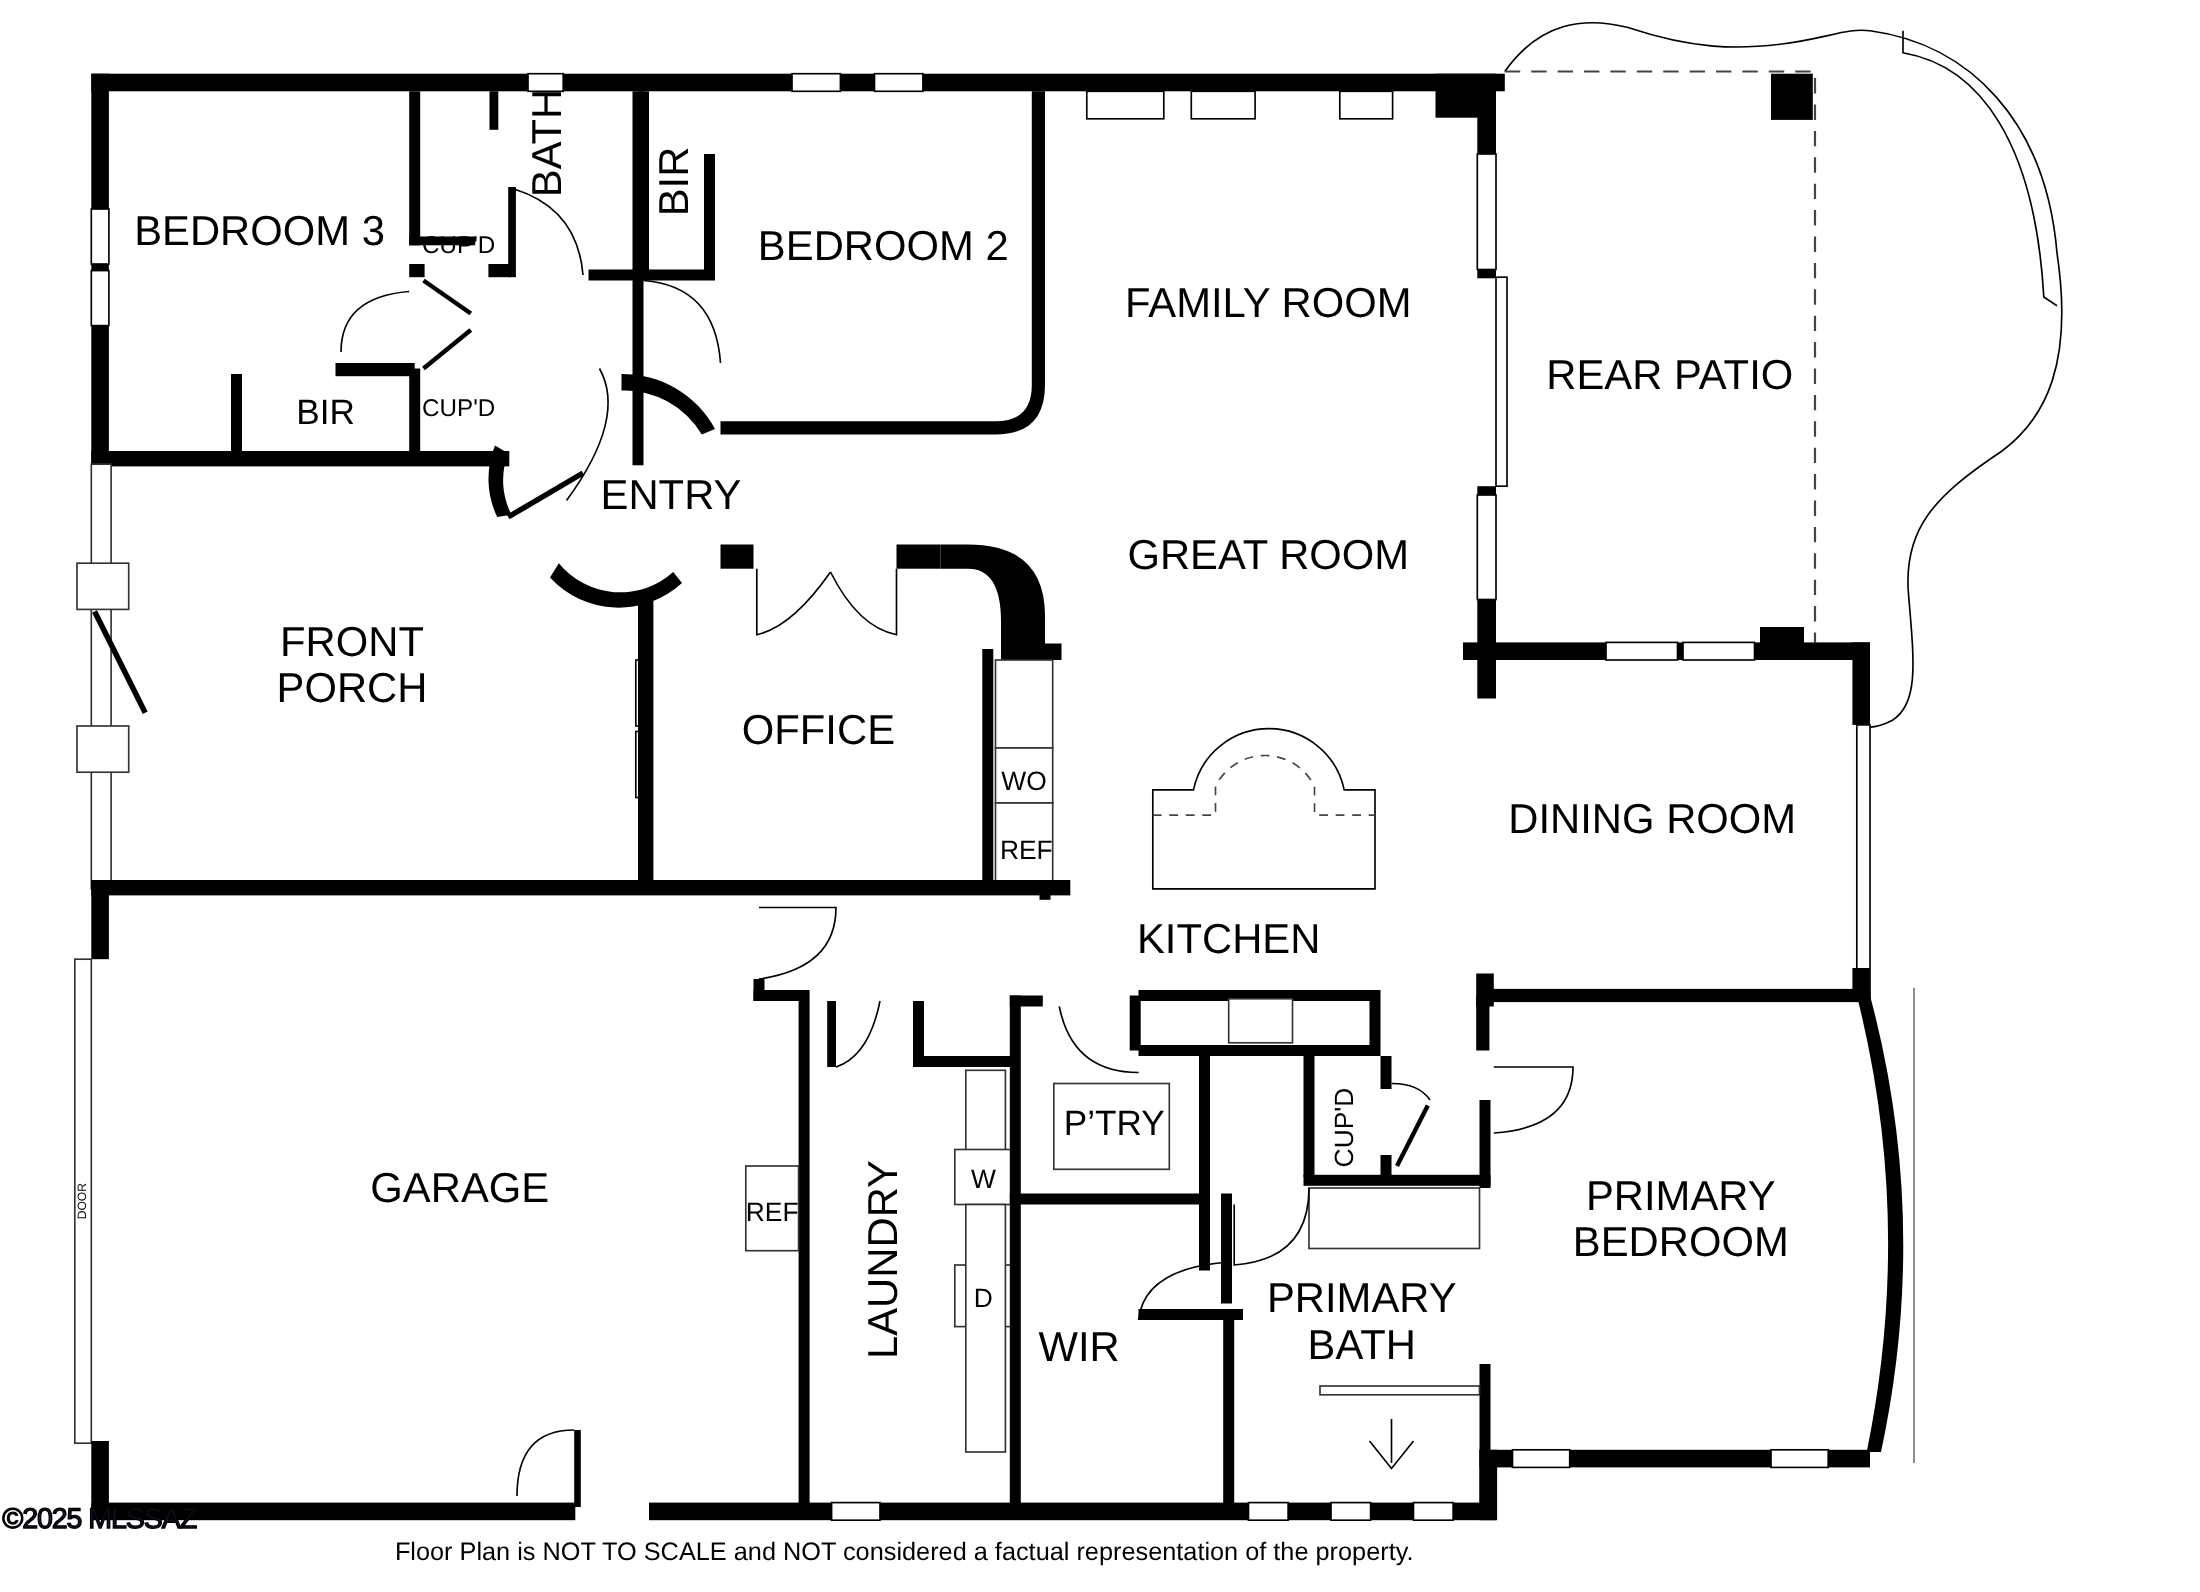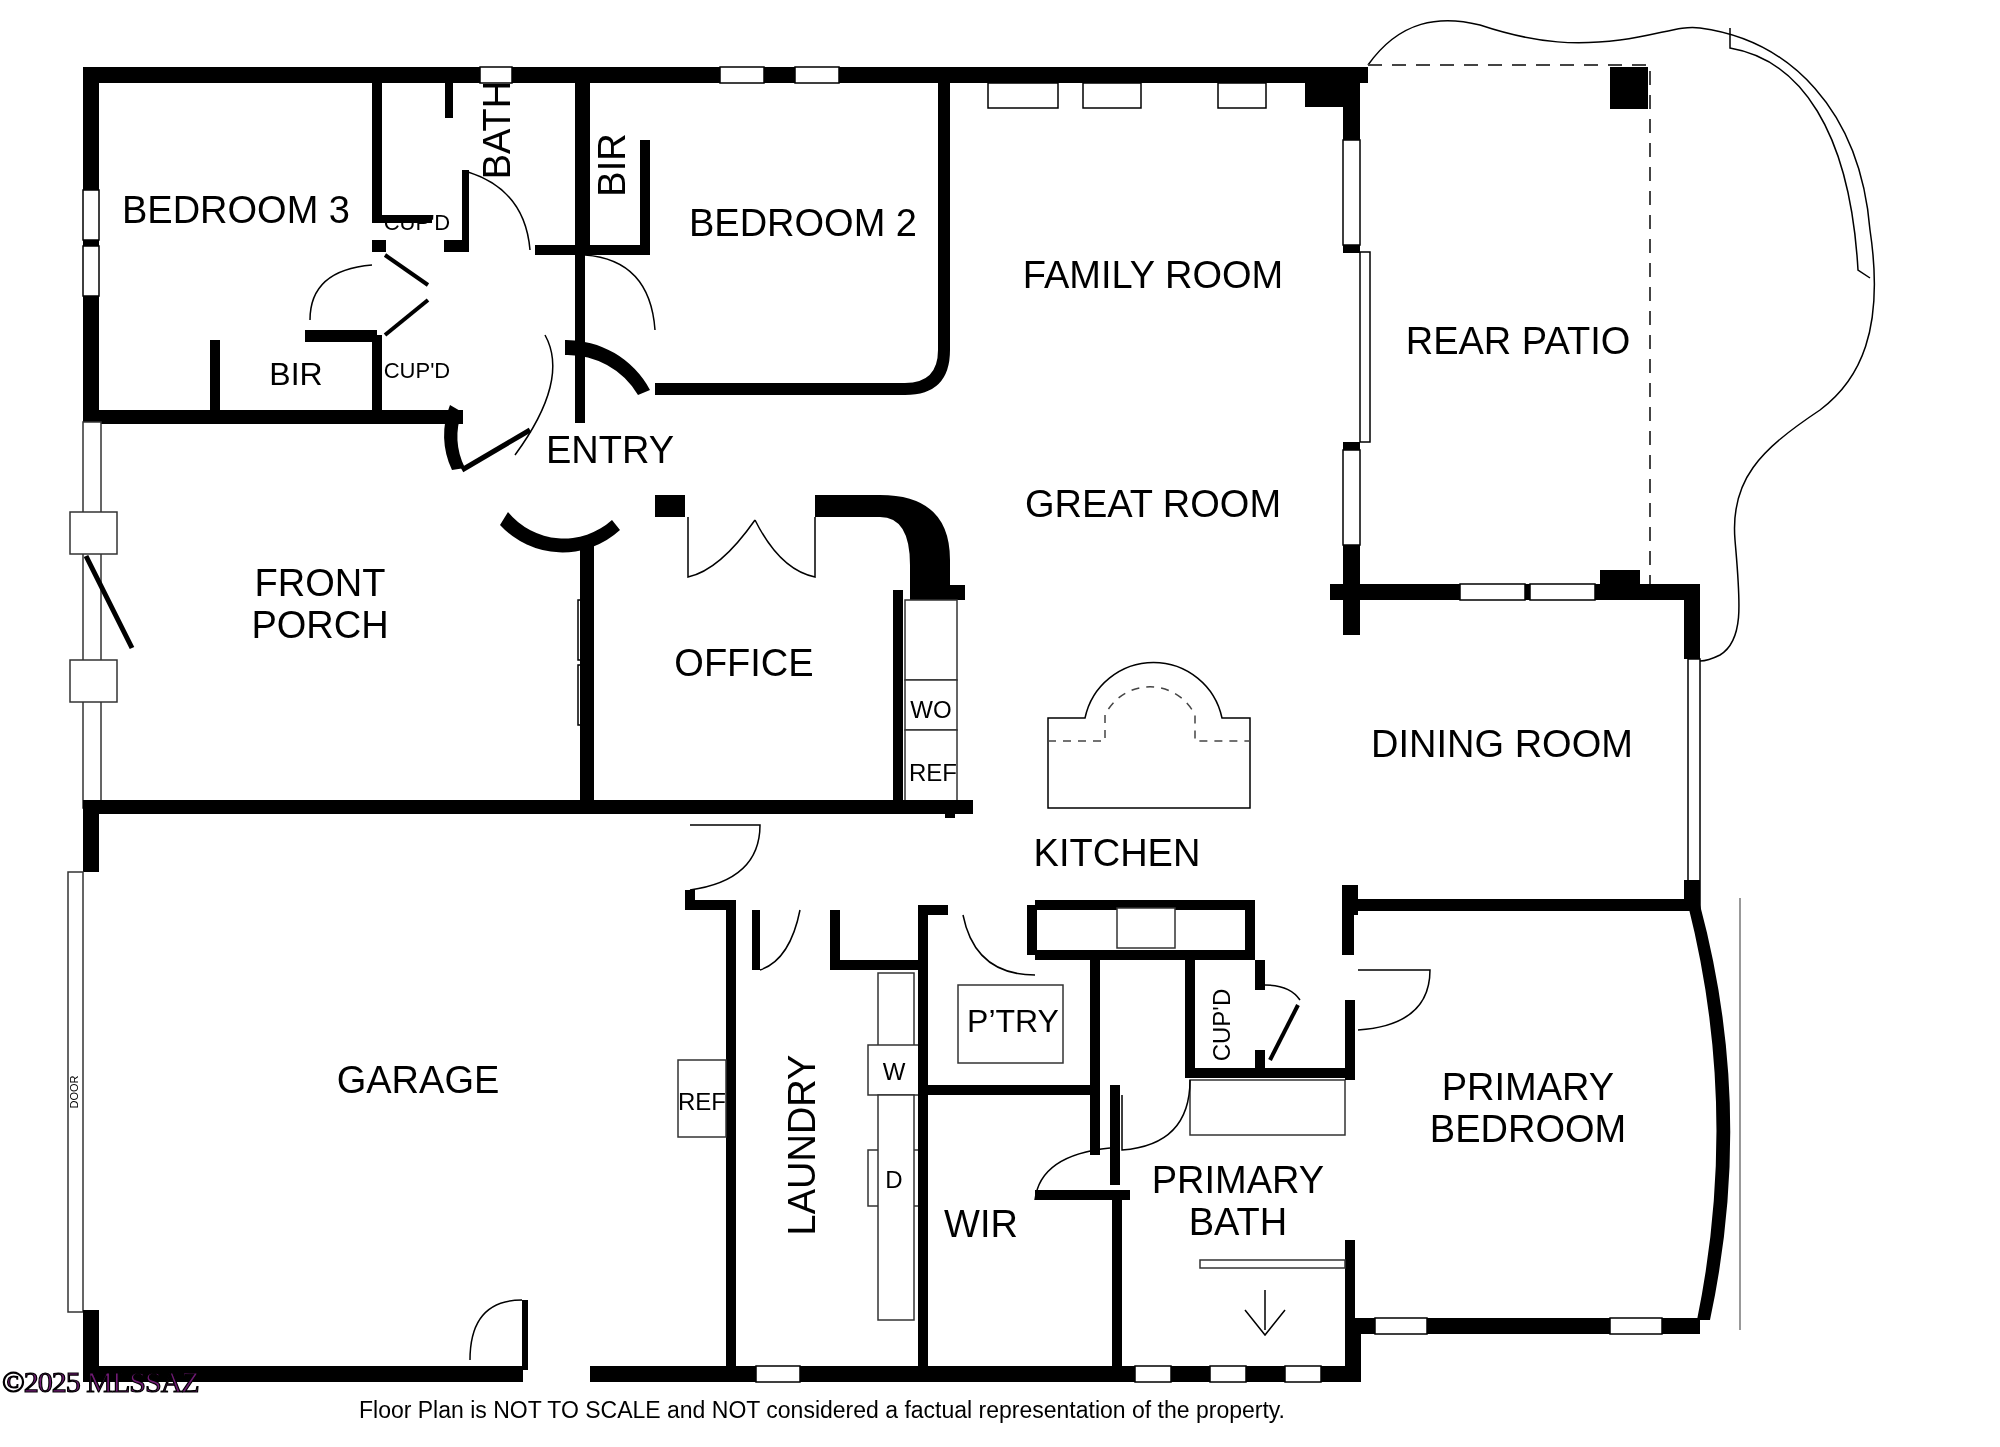--- a/index.html
+++ b/index.html
@@ -7,21 +7,21 @@
   svg { position: absolute; left: 0; top: 0; }
   .wall { fill: #000; }
   .thin { fill: none; stroke: #000; stroke-width: 1.5; }
   .fix { fill: #fff; stroke: #333; stroke-width: 1.5; }
   .win { fill: #fff; stroke: #000; stroke-width: 1.5; }
   .dash { fill: none; stroke: #444; stroke-width: 2; stroke-dasharray: 14 10; }
   .room-label { font-family: "Liberation Sans", sans-serif; font-size: 38px; fill: #000; }
   .small-label { font-family: "Liberation Sans", sans-serif; font-size: 24px; fill: #000; }
   .tiny-label { font-family: "Liberation Sans", sans-serif; font-size: 11px; fill: #000; }
   .footer-note { position: absolute; left: 0; width: 1644px; top: 1397px; text-align: center; font-size: 23px; color: #000; font-family: "Liberation Sans", sans-serif; }
-  .copyright { position: absolute; left: 2px; top: 1365px; font-size: 30px; color: #701a75; -webkit-text-stroke: 1.2px #000; font-family: Liberation Serif, serif; letter-spacing: -1px; }
+  .copyright { position: absolute; left: 2px; top: 1365px; font-size: 26px; color: #0f172a; -webkit-text-stroke: 1.2px #000; font-family: Liberation Sans, sans-serif; letter-spacing: -1px; }
 </style>
 </head>
 <body>
 
 <svg width="2000" height="1447" viewBox="0 0 2000 1447" xmlns="http://www.w3.org/2000/svg">
 
   <g>
     <path class="thin" d="M1368 65 C1400 20, 1440 15, 1480 25 C1540 45, 1580 45, 1620 40 C1660 35, 1680 25, 1700 28 C1790 40, 1860 110, 1870 230 C1885 330, 1860 380, 1820 410 C1760 450, 1730 480, 1735 540 C1740 600, 1745 640, 1720 655 C1710 660, 1705 661, 1700 661"></path>
     <path class="thin" d="M1730 28 L1730 48 C1800 60, 1850 130, 1858 270 L1870 278"></path>
     <path class="dash" d="M1368 65 L1650 65 L1650 584"></path>

